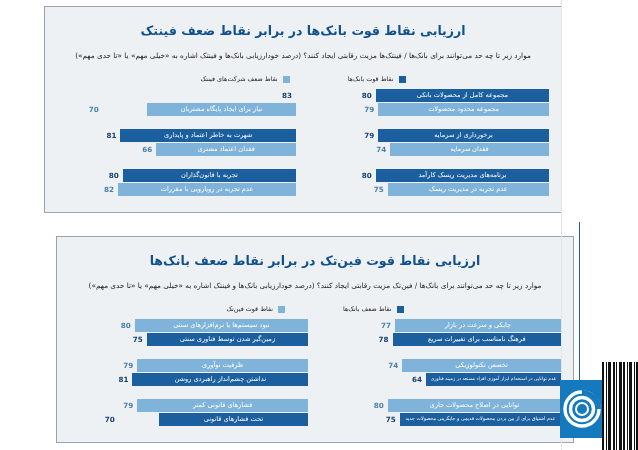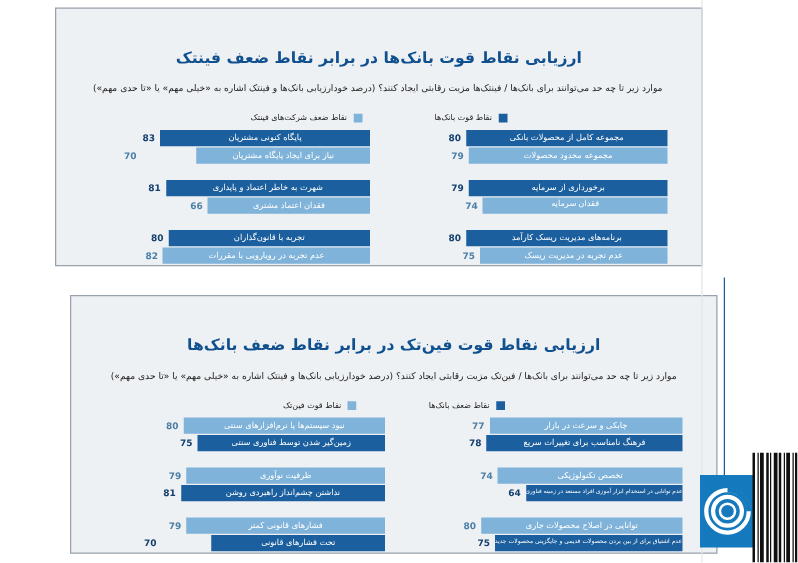--- a/index.html
+++ b/index.html
@@ -30,21 +30,21 @@
     width: 44px;
     background: #ffffff;
   }
 
   
   .panel {
     position: absolute;
     background: #eef1f4;
     border: 1px solid #9aa3ad;
     box-sizing: border-box;
-    padding: 15px;
+    padding: 0;
   }
   .panel-1 { left: 44px; top: 6px;   width: 518px; height: 207px; }
   .panel-2 { left: 56px; top: 236px; width: 518px; height: 207px; }
 
   .panel-inner {
     position: relative;
     width: 100%;
     height: 100%;
   }
 
@@ -300,23 +300,20 @@
                 <span class="bar-label">عدم تجربه در مدیریت ریسک</span>
               </div>
               <span class="bar-value val-light">75</span>
             </div>
           </div>
         </div>
 
         <div class="chart-col">
           <div class="bar-group">
             <div class="bar-row">
-              <div class="bar bar-dark" style="width: calc(83% - 18px);">
-                <span class="bar-label">پایگاه کنونی مشتریان</span>
-              </div>
               <span class="bar-value val-dark">83</span>
             </div>
             <div class="bar-row">
               <div class="bar bar-light" style="width: calc(70% - 18px); margin-left: 44px;">
                 <span class="bar-label">نیاز برای ایجاد پایگاه مشتریان</span>
               </div>
               <span class="bar-value val-light">70</span>
             </div>
           </div>
 

